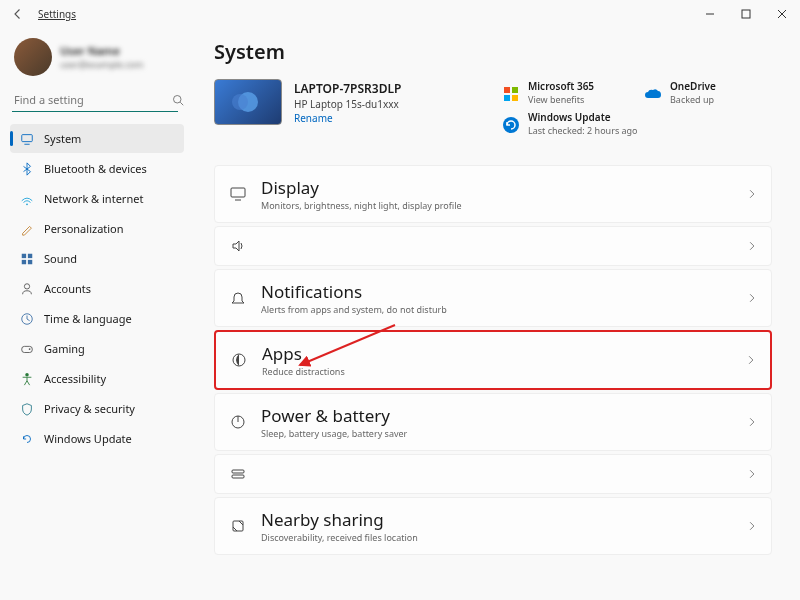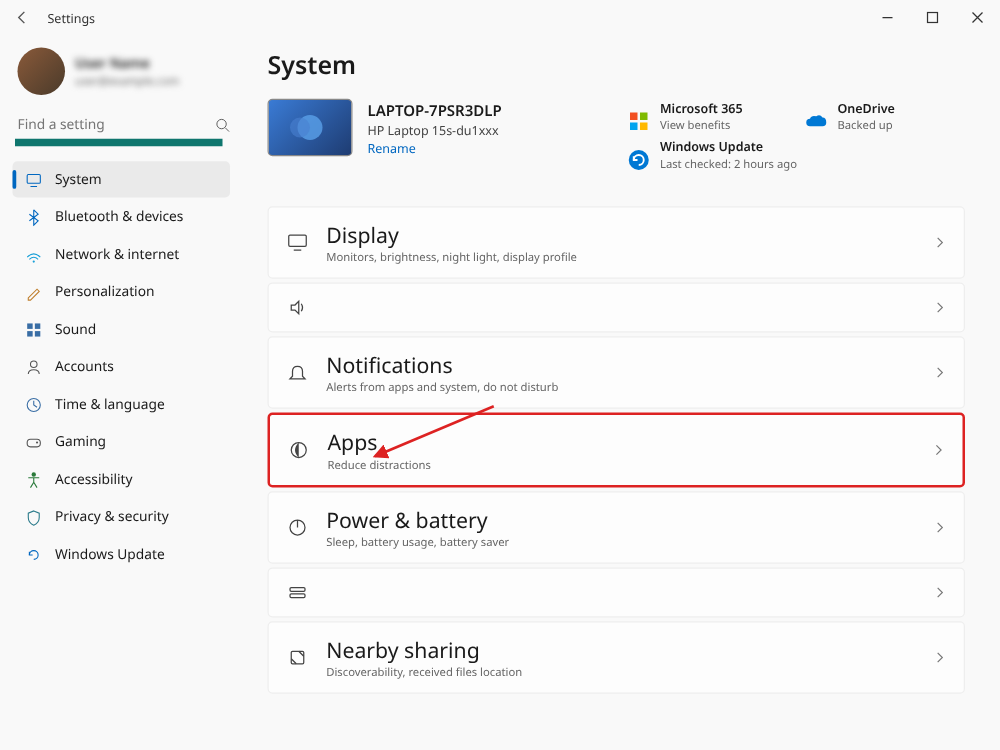--- a/index.html
+++ b/index.html
@@ -1,54 +1,54 @@
 <!DOCTYPE html>
 <html><head>
   <meta charset="utf-8">
   <style>
     * { box-sizing: border-box; margin: 0; padding: 0; font-family: "Segoe UI", system-ui, sans-serif; }
     body { width: 800px; height: 600px; background: #f9f9f9; overflow: hidden; font-size: 11px; color: #1a1a1a; }
     
     .titlebar { height: 28px; display: flex; align-items: center; padding: 0 0 0 8px; background: #f9f9f9; }
     .titlebar-back { width: 20px; height: 20px; display: flex; align-items: center; justify-content: center; color: #555; }
-    .titlebar-title { margin-left: 10px; font-size: 10px; color: #333; }
+    .titlebar-title { margin-left: 10px; font-size: 10px; color: #333; text-decoration: underline; }
     .titlebar-controls { margin-left: auto; display: flex; }
     .titlebar-btn { width: 36px; height: 28px; display: flex; align-items: center; justify-content: center; color: #333; }
     
     .layout { display: flex; height: 572px; }
     
     .sidebar { width: 190px; padding: 6px 6px 0 10px; display: flex; flex-direction: column; gap: 2px; }
     .profile { display: flex; align-items: center; gap: 8px; padding: 4px 4px 10px 4px; }
     .avatar { width: 38px; height: 38px; border-radius: 50%; background: linear-gradient(135deg,#8a5a3a,#4a3a2a); display: flex; align-items: center; justify-content: center; color: #ddd; font-size: 16px; overflow: hidden; }
     .profile-text { filter: blur(2.5px); }
     .profile-name { font-size: 11px; font-weight: 600; }
     .profile-email { font-size: 9px; color: #666; }
     
-    .search { display: flex; align-items: center; border-bottom: 6px solid #0f766e; margin: 0 6px 10px 2px; padding: 4px 2px; }
+    .search { display: flex; align-items: center; border-bottom: 1px solid #0f766e; margin: 0 6px 10px 2px; padding: 4px 2px; }
     .search input { border: none; outline: none; background: transparent; flex: 1; font-size: 11px; }
     .search-icon { color: #555; }
     
     .nav { display: flex; flex-direction: column; gap: 1px; }
     .nav-item { display: flex; align-items: center; gap: 10px; padding: 7px 10px; border-radius: 4px; cursor: pointer; position: relative; font-size: 11px; }
     .nav-item.selected { background: #eaeaea; }
     .nav-item.selected::before { content: ""; position: absolute; left: 0; top: 7px; bottom: 7px; width: 3px; background: #0067c0; border-radius: 2px; }
     .nav-icon { width: 14px; height: 14px; display: flex; align-items: center; justify-content: center; }
     
     .main { flex: 1; padding: 10px 28px 0 24px; overflow-y: auto; }
     .main h1 { font-size: 20px; font-weight: 600; margin-bottom: 14px; }
     
     .hero { display: flex; gap: 20px; margin-bottom: 28px; align-items: flex-start; }
     .device { display: flex; gap: 12px; align-items: center; flex: 1; }
     .device-img { width: 68px; height: 46px; border-radius: 4px; background: linear-gradient(135deg,#3a7bd5,#1e3c72); border: 1px solid #888; display: flex; align-items: center; justify-content: center; }
     .device-name { font-size: 12px; font-weight: 600; }
     .device-model { font-size: 10px; color: #444; }
     .device-rename { font-size: 10px; color: #0067c0; cursor: pointer; }
     
     .tiles { display: grid; grid-template-columns: 1fr 1fr; gap: 4px 14px; width: 270px; }
-    .tile { display: flex; gap: 8px; align-items: flex-end; }
+    .tile { display: flex; gap: 8px; align-items: center; }
     .tile-icon { width: 18px; height: 18px; display: flex; align-items: center; justify-content: center; flex-shrink: 0; margin-top: 2px; }
     .tile-title { font-size: 10px; font-weight: 600; }
     .tile-sub { font-size: 9px; color: #666; }
     
     .items { display: flex; flex-direction: column; gap: 3px; }
     .item { display: flex; align-items: center; gap: 14px; background: #fdfdfd; border: 1px solid #eee; border-radius: 4px; padding: 10px 14px; cursor: pointer; position: relative; }
     .item.highlighted { border: 2px solid #d22; }
     .item-icon { width: 18px; height: 18px; display: flex; align-items: center; justify-content: center; color: #444; flex-shrink: 0; }
     .item-title { font-size: 17px; }
     .item-sub { font-size: 9px; color: #666; }

